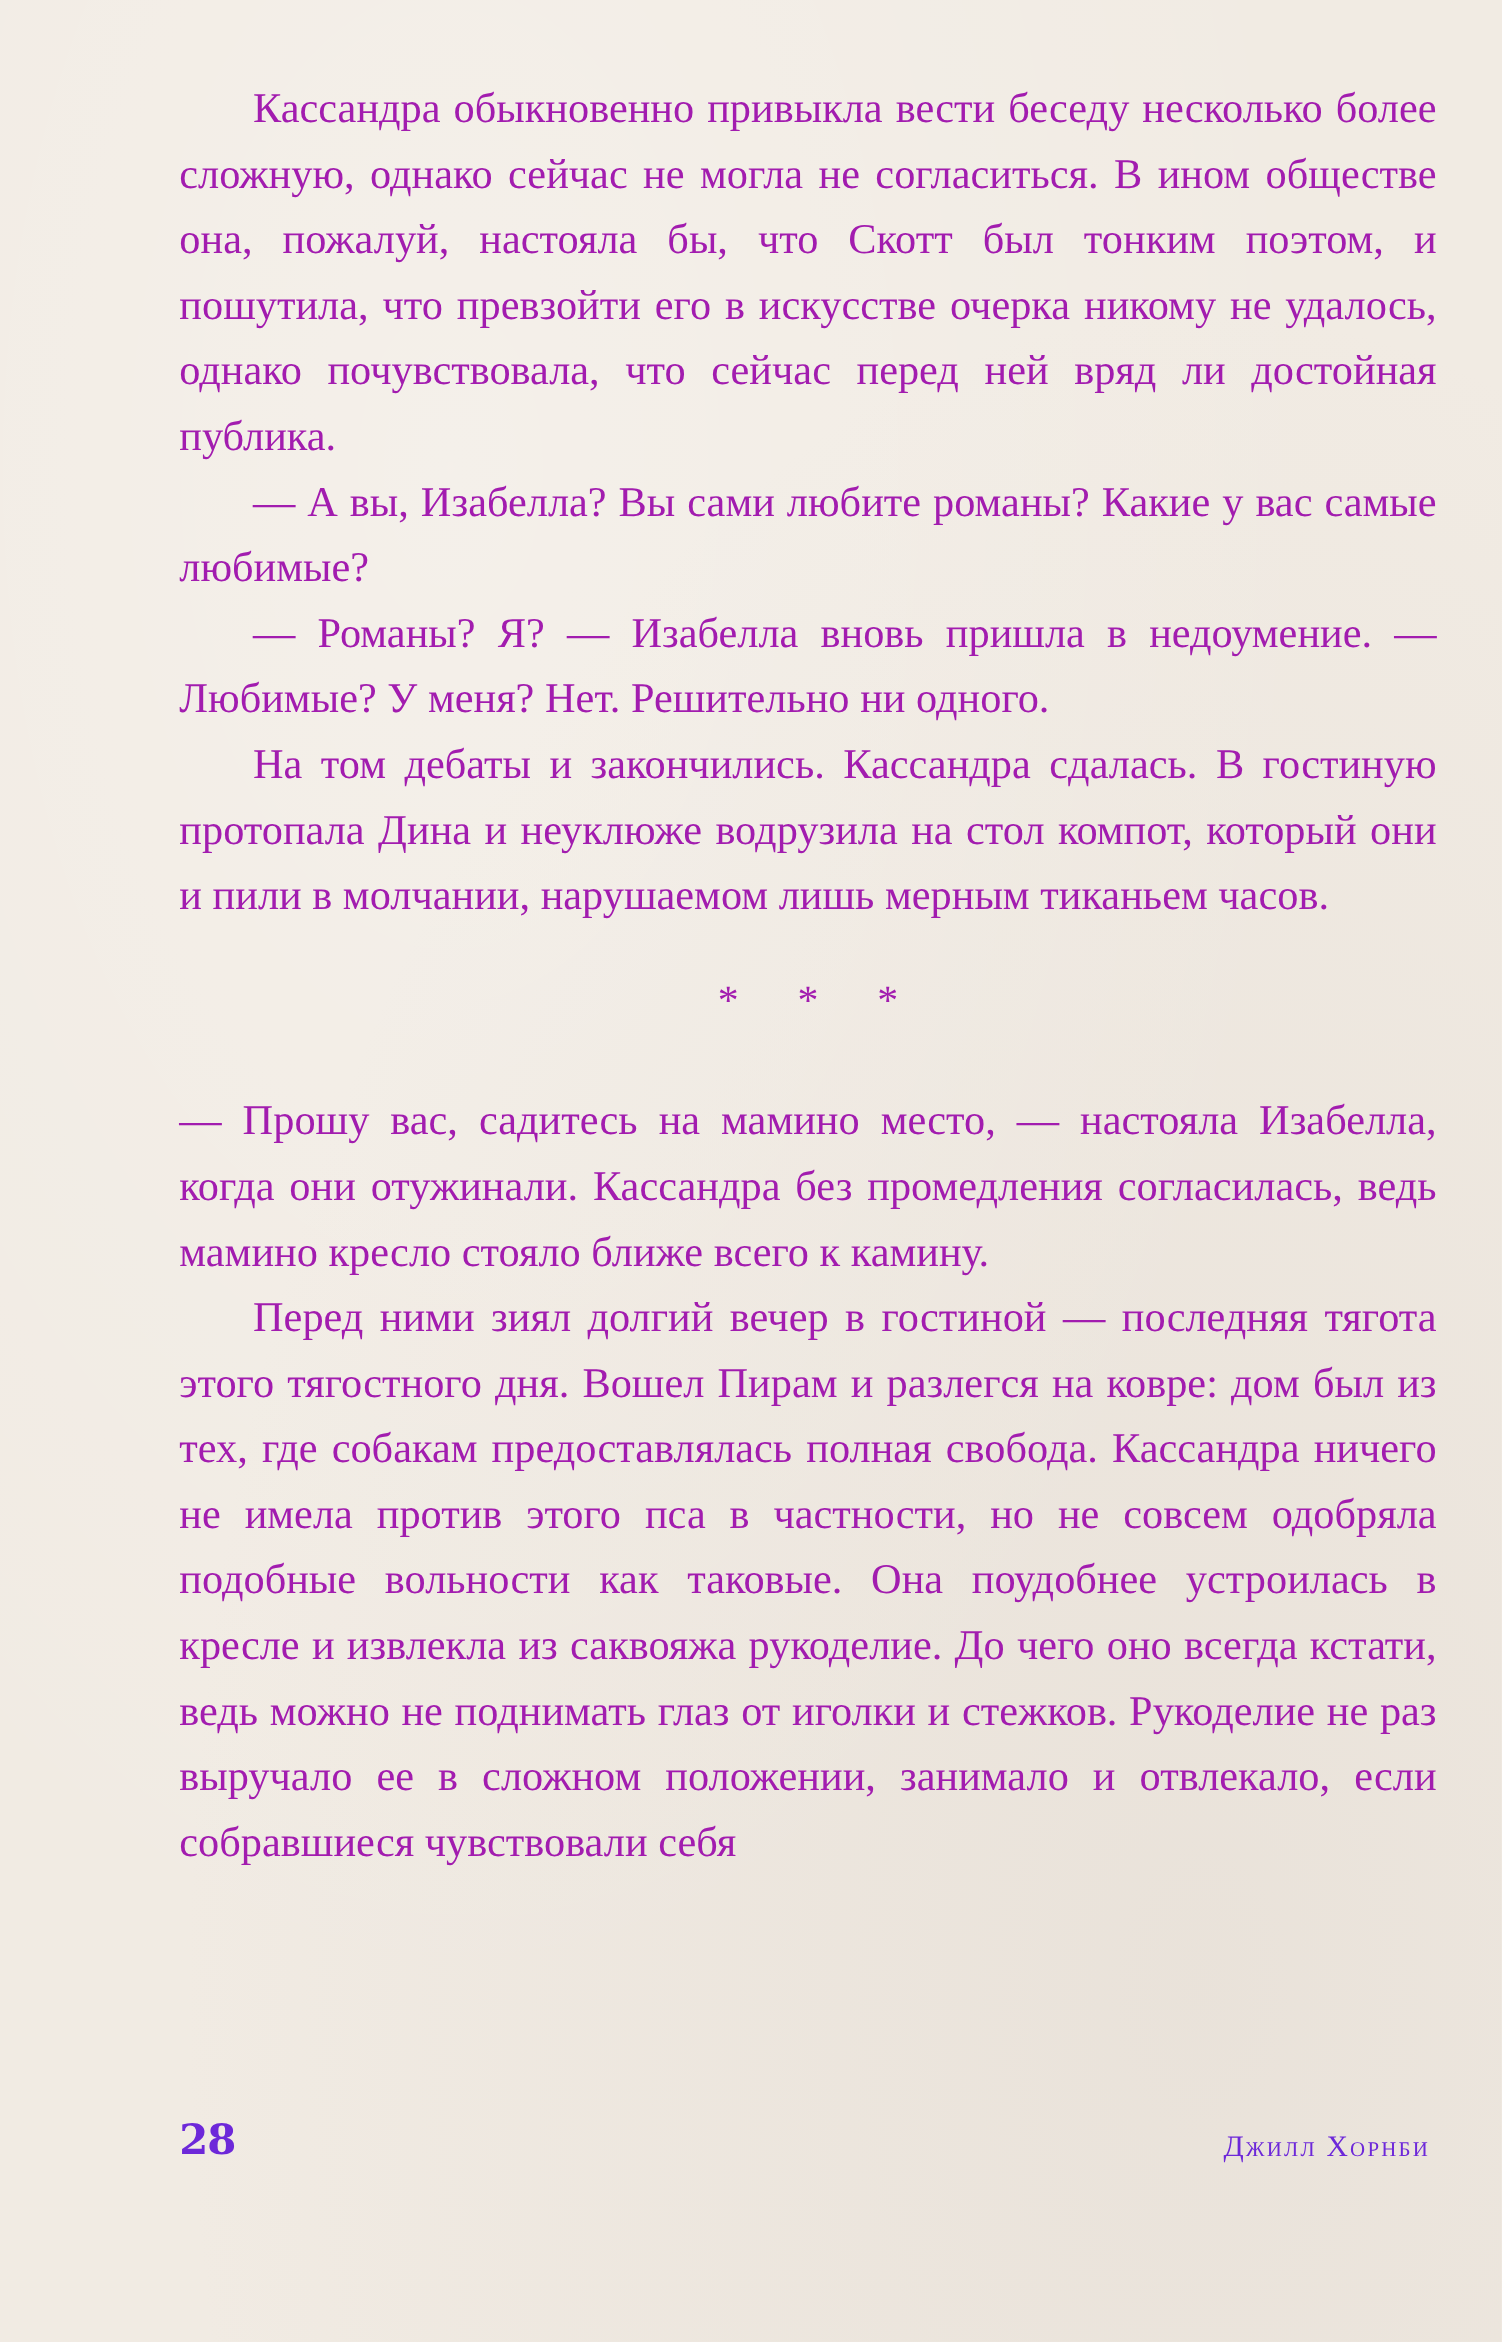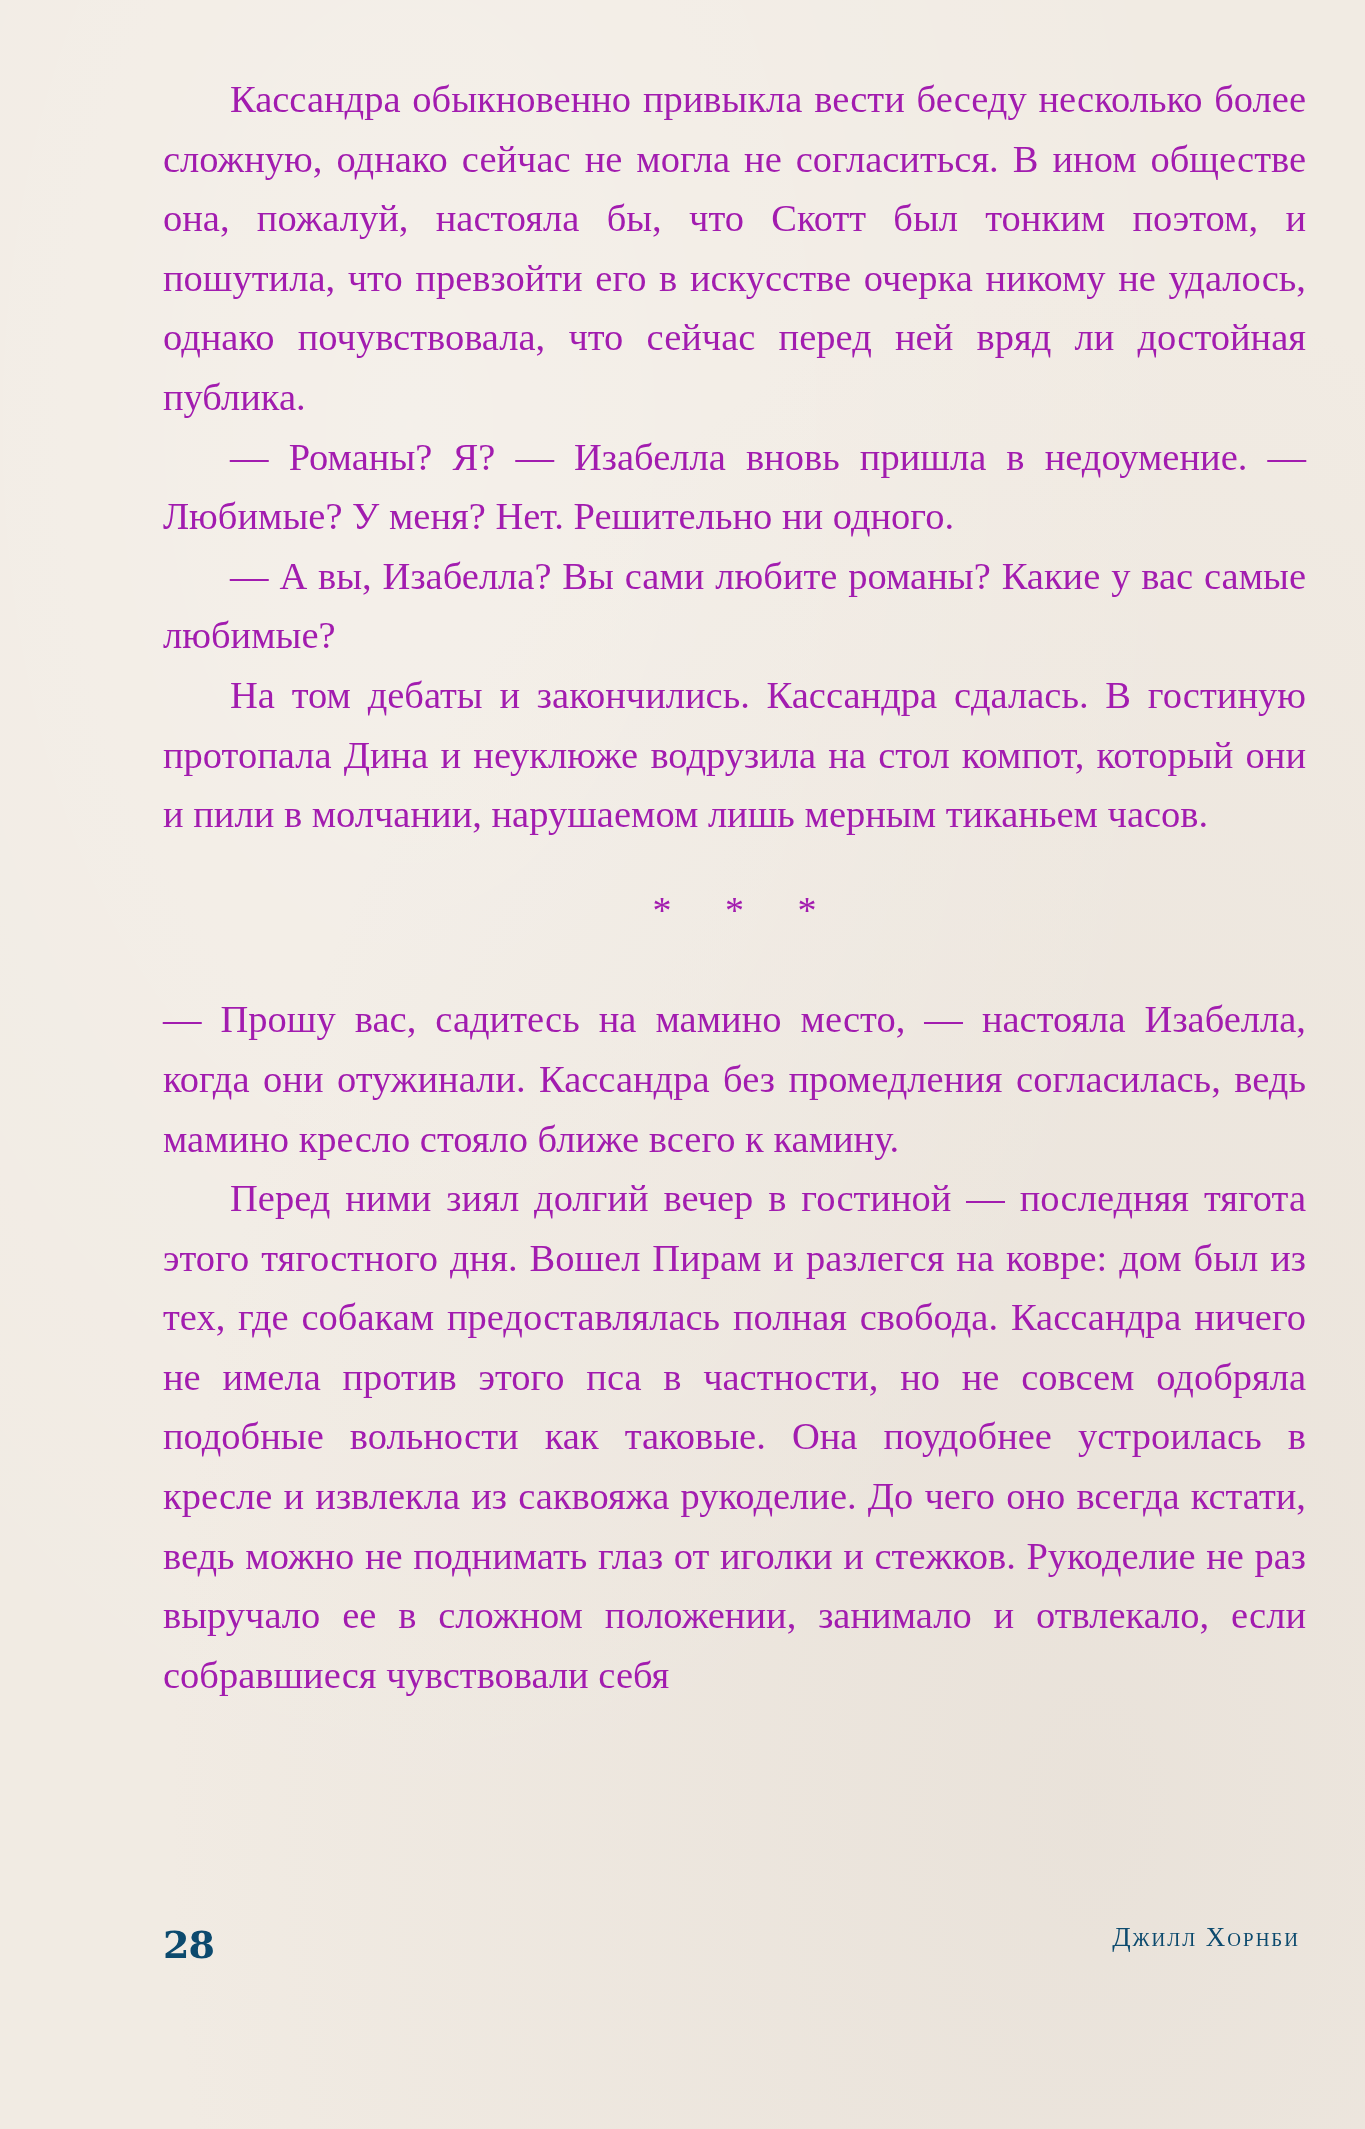--- a/index.html
+++ b/index.html
@@ -44,43 +44,43 @@
       margin-bottom: 50px;
       font-size: 38px;
     }
     .footer {
       position: absolute;
       left: 163px;
       top: 1922px;
       width: 1137px;
       display: flex;
       justify-content: space-between;
-      align-items: flex-start;
-      color: #0c4a6e;
+      align-items: flex-end;
+      color: #6d28d9;
     }
     .page-number {
       font-family: "DejaVu Serif", serif;
       font-weight: bold;
       font-size: 38px;
       letter-spacing: -1px;
     }
     .running-head {
       font-family: "Liberation Serif", "DejaVu Serif", serif;
       font-size: 27px;
       letter-spacing: 2px;
       font-variant: small-caps;
     }
   </style>
 </head>
 <body>
 
 <div class="page">
   <p class="para">Кассандра обыкновенно привыкла вести беседу не­сколько более сложную, однако сейчас не могла не согла­ситься. В ином обществе она, пожалуй, настояла бы, что Скотт был тонким поэтом, и пошутила, что превзойти его в искусстве очерка никому не удалось, однако почувствовала, что сейчас перед ней вряд ли достойная публика.</p>
+  <p class="para">— А вы, Изабелла? Вы сами любите романы? Какие у вас самые любимые?</p>
   <p class="para">— Романы? Я? — Изабелла вновь пришла в недоуме­ние. — Любимые? У меня? Нет. Решительно ни одного.</p>
-  <p class="para">— А вы, Изабелла? Вы сами любите романы? Какие у вас самые любимые?</p>
   <p class="para">На том дебаты и закончились. Кассандра сдалась. В го­стиную протопала Дина и неуклюже водрузила на стол компот, который они и пили в молчании, нарушаемом лишь мерным тиканьем часов.</p>
 
   <div class="section-break">* * *</div>
 
   <p class="para noindent">— Прошу вас, садитесь на мамино место, — настояла Иза­белла, когда они отужинали. Кассандра без промедления со­гласилась, ведь мамино кресло стояло ближе всего к камину.</p>
   <p class="para">Перед ними зиял долгий вечер в гостиной — послед­няя тягота этого тягостного дня. Вошел Пирам и разлегся на ковре: дом был из тех, где собакам предоставлялась полная свобода. Кассандра ничего не имела против этого пса в частности, но не совсем одобряла подобные воль­ности как таковые. Она поудобнее устроилась в кресле и извлекла из саквояжа рукоделие. До чего оно всегда кстати, ведь можно не поднимать глаз от иголки и стеж­ков. Рукоделие не раз выручало ее в сложном положении, занимало и отвлекало, если собравшиеся чувствовали себя</p>
 </div>
 
 <div class="footer">
   <span class="page-number">28</span>

